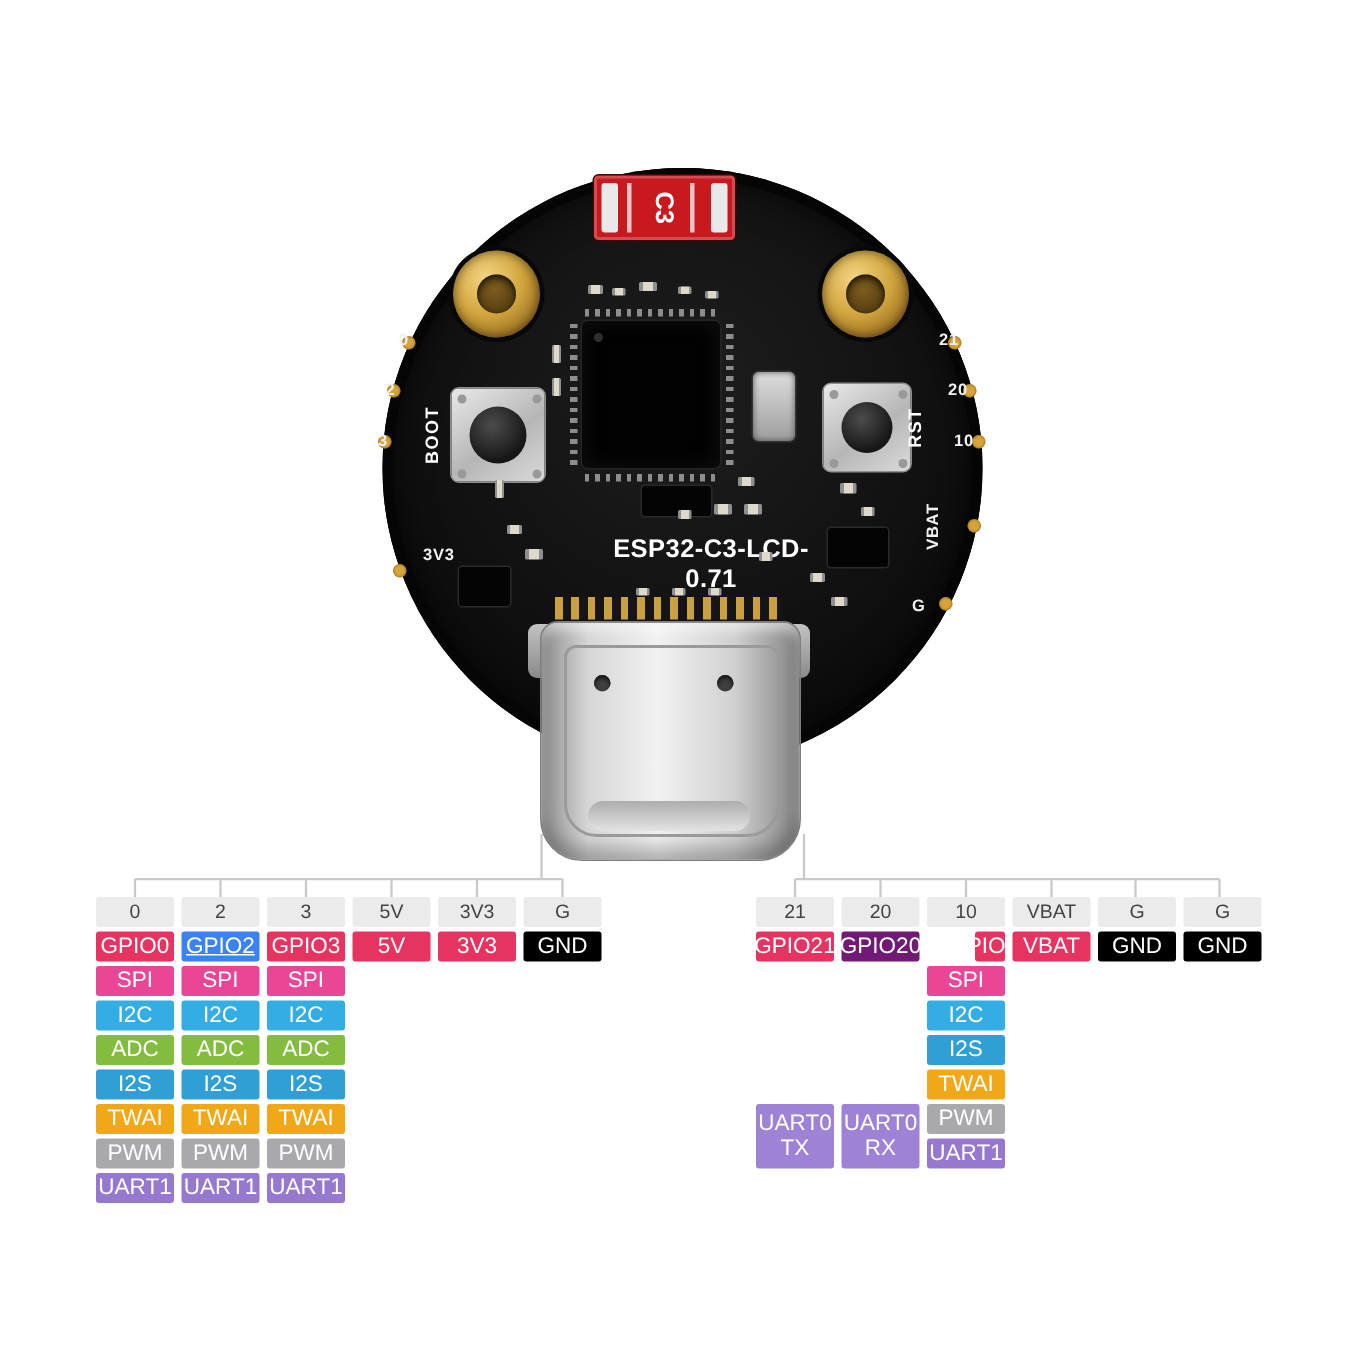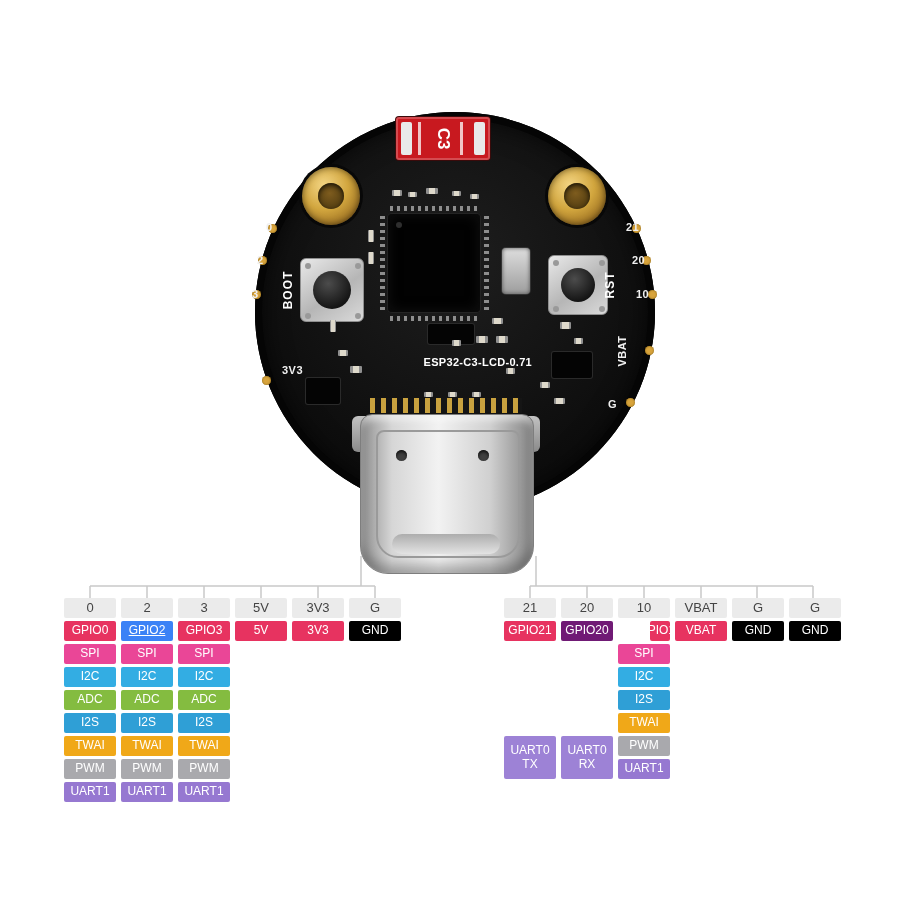--- a/index.html
+++ b/index.html
@@ -43,22 +43,22 @@
 
   .tact{position:absolute;border:1px solid #8f8f8f;border-radius:6px;
         background:linear-gradient(145deg,#e9e9e9,#b6b6b6 55%,#dadada);}
   .tact::after{content:"";position:absolute;inset:12px;border-radius:50%;
         background:radial-gradient(circle at 40% 33%,#4c4c4c,#151515 72%);}
   .tact::before{content:"";position:absolute;width:6px;height:6px;border-radius:50%;background:#999;
         top:4px;left:4px;box-shadow:var(--dots);}
   .btn-label{position:absolute;color:#fff;font-weight:700;font-size:12px;letter-spacing:1px;
         width:44px;text-align:center;transform:rotate(-90deg);}
 
-  .silk-title{position:absolute;left:390px;top:356px;width:142px;text-align:right;color:#fff;
-        font-size:11px;font-weight:700;letter-spacing:.3px;}
+  .silk-title{position:absolute;left:403px;top:356px;width:142px;text-align:center;color:#fff;
+        font-size:17px;font-weight:700;letter-spacing:.3px;}
 
   .ic{position:absolute;background:#040404;border-radius:2px;box-shadow:0 0 0 1px #2a2a2a;}
   .smd{position:absolute;border-radius:1px;
        background:linear-gradient(90deg,#8f8f8f 0 22%,#ded9cb 22% 78%,#8f8f8f 78%);}
 
   .usb-comb{position:absolute;left:370px;top:398px;width:152px;height:15px;
        background:repeating-linear-gradient(90deg,#c9a23f 0 5px,#151515 5px 11px);}
   .usb-shoulder{position:absolute;left:352px;top:416px;width:188px;height:36px;border-radius:6px;
        background:linear-gradient(180deg,#c2c2c2,#8a8a8a);}
   .usb-body{position:absolute;left:360px;top:414px;width:172px;height:158px;
@@ -68,21 +68,21 @@
   .usb-inner{position:absolute;left:376px;top:430px;width:140px;height:124px;
        border:2px solid #9a9a9a;border-radius:8px 8px 22px 22px;}
   .usb-hole{position:absolute;width:11px;height:11px;border-radius:50%;background:#3f3f3f;
        box-shadow:inset 0 2px 3px #141414;}
   .usb-slot{position:absolute;left:392px;top:534px;width:108px;height:20px;border-radius:10px;
        background:linear-gradient(180deg,#adadad,#e3e3e3);}
 
   
   .pin-grid{position:absolute;display:grid;}
   .pin-cell{display:flex;align-items:center;justify-content:center;color:#fff;
-       font-size:12px;font-weight:500;border-radius:2px;text-align:center;
+       font-size:15px;font-weight:500;border-radius:2px;text-align:center;
        white-space:pre-line;line-height:1.1;}
   .pin-header{background:#ebebeb;color:#444;font-size:13px;font-weight:400;}
 </style>
 </head>
 <body>
 
 <div class="canvas">
 
   <svg class="wires" width="900" height="900">
     <path d="M90 600 V586 M147 600 V586 M204 600 V586 M261 600 V586 M318 600 V586 M375 600 V586

